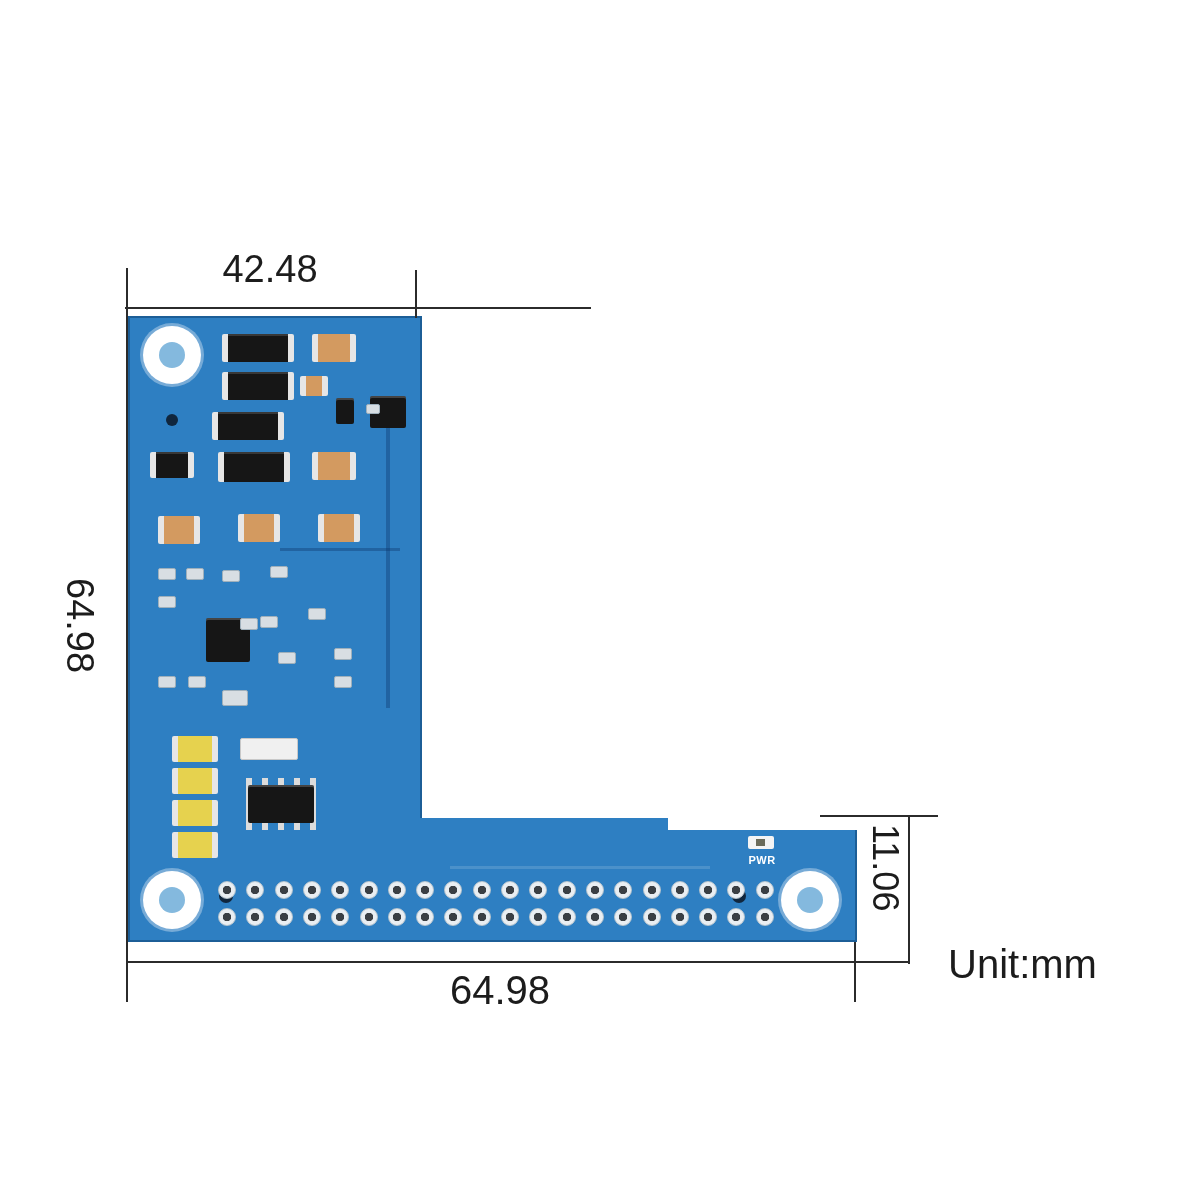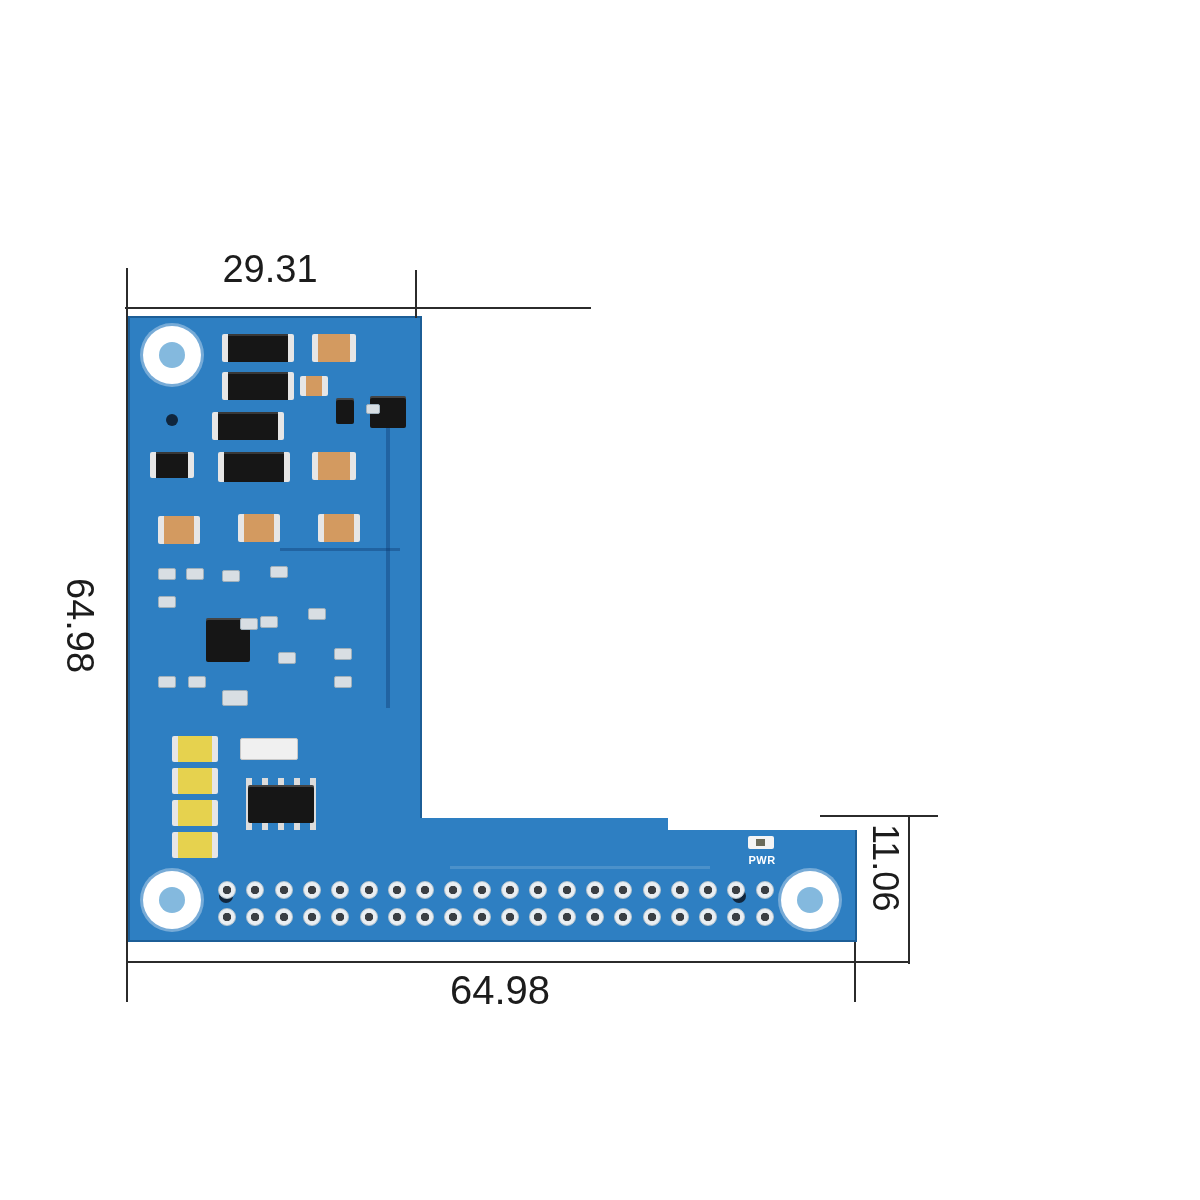--- a/index.html
+++ b/index.html
@@ -199,18 +199,19 @@
   </div>
 
   <div class="dim-line" style="left:125px;top:307px;width:466px;height:2px"></div>
   <div class="dim-line" style="left:415px;top:270px;width:2px;height:48px"></div>
   <div class="dim-line" style="left:126px;top:268px;width:2px;height:734px"></div>
   <div class="dim-line" style="left:126px;top:961px;width:784px;height:2px"></div>
   <div class="dim-line" style="left:854px;top:942px;width:2px;height:60px"></div>
   <div class="dim-line" style="left:908px;top:816px;width:2px;height:148px"></div>
   <div class="dim-line" style="left:820px;top:815px;width:118px;height:2px"></div>
 
-  <div class="dim-label" style="left:190px;top:248px;width:160px">29.31</div>
+  <div class="dim-label" style="left:190px;top:248px;width:160px">42.48</div>
   <div class="dim-label vert" style="left:58px;top:578px">64.98</div>
   <div class="dim-label" style="left:415px;top:968px;width:170px;font-size:40px">64.98</div>
   <div class="dim-label vert" style="left:864px;top:824px;font-size:36px">11.06</div>
+  <div class="unit-label">Unit:mm</div>
 
 </div>
 
 </body></html>

